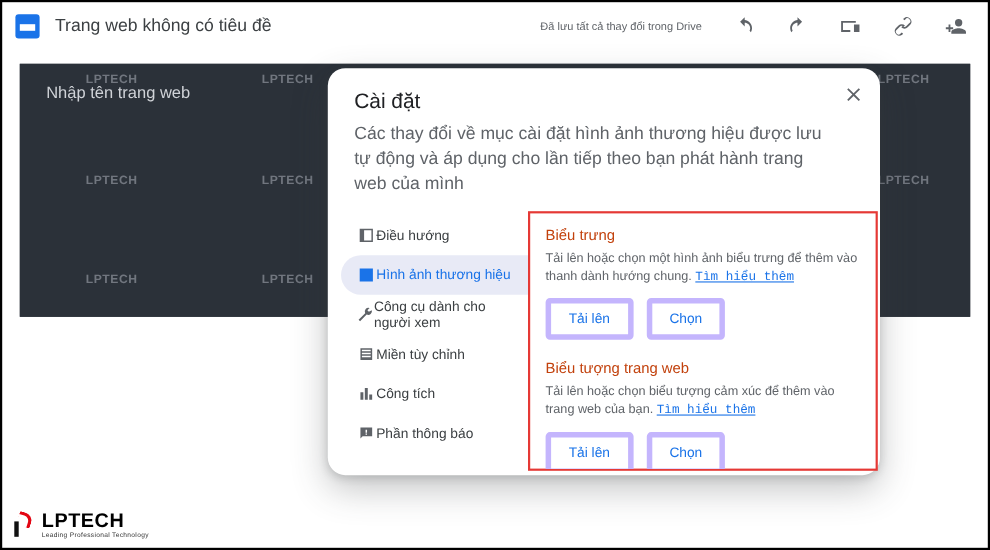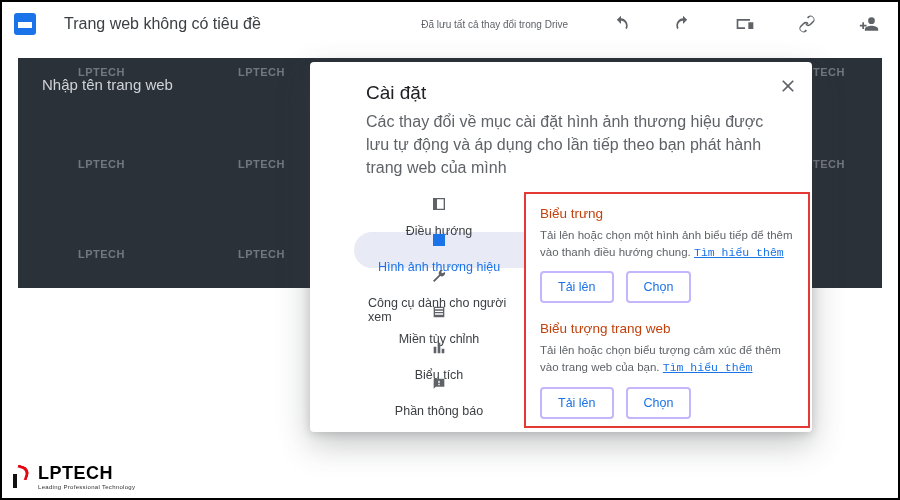--- a/index.html
+++ b/index.html
@@ -1,54 +1,54 @@
 <!DOCTYPE html>
 <html><head>
   <meta charset="utf-8">
   <style>
     * { box-sizing: border-box; margin: 0; padding: 0; font-family: Arial, "Helvetica Neue", sans-serif; }
     body { width: 900px; height: 500px; overflow: hidden; border: 2px solid #000; position: relative; background: #fff; }
 
     
-    .appbar { height: 44px; display: flex; align-items: center; padding: 0 12px; gap: 28px; }
+    .appbar { height: 44px; display: flex; align-items: center; padding: 0 12px; gap: 14px; }
     .app-logo { width: 22px; height: 22px; background: #1a73e8; border-radius: 3px; position: relative; }
     .app-logo::after { content:""; position:absolute; left:4px; top:9px; width:14px; height:6px; background:#fff; }
     .page-title-input { font-size: 16px; color:#3c4043; border:none; outline:none; flex:0 0 auto; width:210px; }
     .spacer { flex: 1; }
     .save-status { font-size: 10px; color:#5f6368; margin-right: 8px; }
     .tb-btn { width: 34px; height: 34px; display:flex; align-items:center; justify-content:center; color:#5f6368; cursor:pointer; }
     svg { display:block; }
     .canvas-wrap { position:absolute; left:16px; right:16px; top:56px; bottom:16px; background:#fff; }
     .hero { height: 230px; background: #2b3139; position:relative; background-image:
       repeating-linear-gradient(0deg, rgba(0,0,0,0) 0, rgba(0,0,0,0) 100px, rgba(255,255,255,0.02) 100px),
       linear-gradient(#2b3139,#2b3139); }
     .hero-title { position:absolute; left:24px; top:18px; color:#d0d3d8; font-size:15px; }
 
     
     .wm { position:absolute; color:rgba(200,205,213,0.45); font-size:11px; font-weight:600; letter-spacing:0.5px; }
 
     
     .scrim { position:absolute; inset:0; }
-    .modal { position:absolute; left:308px; top:60px; width:502px; height:370px; background:#fff; border-radius:4px; box-shadow: 0 12px 32px rgba(60,64,67,.3), 0 2px 8px rgba(60,64,67,.2); display:flex; flex-direction:column;padding-left:32px; }
+    .modal { position:absolute; left:296px; top:60px; width:502px; height:370px; background:#fff; border-radius:16px; box-shadow: 0 12px 32px rgba(60,64,67,.3), 0 2px 8px rgba(60,64,67,.2); display:flex; flex-direction:column; }
     .modal-header { padding: 20px 48px 8px 24px; position:relative; }
     .modal-title { font-size: 19px; color:#202124; margin-bottom:6px; }
     .modal-sub { font-size: 16px; color:#5f6368; line-height:1.45; }
     .modal-close { position:absolute; right:14px; top:14px; cursor:pointer; color:#5f6368; }
     .modal-body { flex:1; display:flex; min-height:0; }
     .side { width: 182px; padding: 8px 0 8px 12px; }
-    .side-item { height: 36px; display:flex; align-items:center; gap:12px; padding:0 14px; border-radius: 18px 0 0 18px; font-size:12.5px; color:#3c4043; cursor:pointer;flex-direction:column; }
+    .side-item { height: 36px; display:flex; align-items:center; gap:0; padding:0 14px; border-radius: 18px 0 0 18px; font-size:12.5px; color:#3c4043; cursor:pointer; }
     .side-item.active { background:#e8eaf6; color:#1a73e8; }
     .side-item.active .side-ico { color:#1a73e8; }
     .side-ico { color:#5f6368; width:18px; display:flex; justify-content:center; }
     .panel { flex:1; border: 2.5px solid #e53935; padding: 12px 14px 14px; overflow:auto; margin: 4px 2px 4px 0; }
     .sec-title { font-size: 13.5px; color:#c2410c; margin-bottom:6px; }
     .sec-desc { font-size: 11.5px; color:#5f6368; line-height:1.5; margin-bottom:10px; }
     .sec-desc a { color:#1a73e8; text-decoration: underline; cursor:pointer;font-family:Liberation Mono, monospace; }
     .btn-row { display:flex; gap:12px; margin-bottom:18px; }
-    .gbtn { border:2px solid #c4b5fd; background:#fff; color:#1a73e8; font-size:12.5px; padding: 7px 16px; border-radius:4px; cursor:pointer; }
+    .gbtn { border:5px solid #c4b5fd; background:#fff; color:#1a73e8; font-size:12.5px; padding: 7px 16px; border-radius:4px; cursor:pointer; }
 
     
     .brand-corner { position:absolute; left:8px; bottom:8px; display:flex; align-items:center; gap:6px; }
     .brand-mark { width:22px; height:26px; position:relative; }
     .brand-mark::before { content:""; position:absolute; left:3px; top:10px; width:4px; height:14px; background:#111; }
     .brand-mark::after  { content:""; position:absolute; left:6px; top:2px; width:10px; height:10px; border:3px solid #e30613; border-radius:2px 8px 2px 2px; border-left:none; border-bottom:none; transform:rotate(18deg); }
     .brand-text b { font-size:18px; letter-spacing:0.5px; }
     .brand-sub { font-size:6px; color:#333; letter-spacing:0.3px; }
   </style>
 </head>
@@ -145,37 +145,37 @@
             </svg>
           </span>
         <span>Miền tùy chỉnh</span>
       </div>
       <div class="side-item">
         <span class="side-ico">
             <svg width="16" height="16" viewBox="0 0 24 24">
               <path fill="currentColor" d="M4 20V10h4v10zm6 0V4h4v16zm6 0v-7h4v7z"></path>
             </svg>
           </span>
-        <span>Biểu tích</span>
+        <span>Công tích</span>
       </div>
       <div class="side-item">
         <span class="side-ico">
             <svg width="16" height="16" viewBox="0 0 24 24">
               <path fill="currentColor" d="M4 4h16v12H7l-3 3zM11 7v4h2V7zm0 5v2h2v-2z"></path>
             </svg>
           </span>
         <span>Phần thông báo</span>
       </div>
     </div>
 
     <div class="panel">
 
       <div class="sec-title">Biểu trưng</div>
       <div class="sec-desc">
-        <span>Tải lên hoặc chọn một hình ảnh biểu tiếp để thêm vào thanh điều hướng chung. </span><a>Tìm hiểu thêm</a>
+        <span>Tải lên hoặc chọn một hình ảnh biểu trưng để thêm vào thanh dành hướng chung. </span><a>Tìm hiểu thêm</a>
       </div>
       <div class="btn-row">
         <button class="gbtn">Tải lên</button>
         <button class="gbtn">Chọn</button>
       </div>
 
       <div class="sec-title">Biểu tượng trang web</div>
       <div class="sec-desc">
         <span>Tải lên hoặc chọn biểu tượng cảm xúc để thêm vào trang web của bạn. </span><a>Tìm hiểu thêm</a>
       </div>

